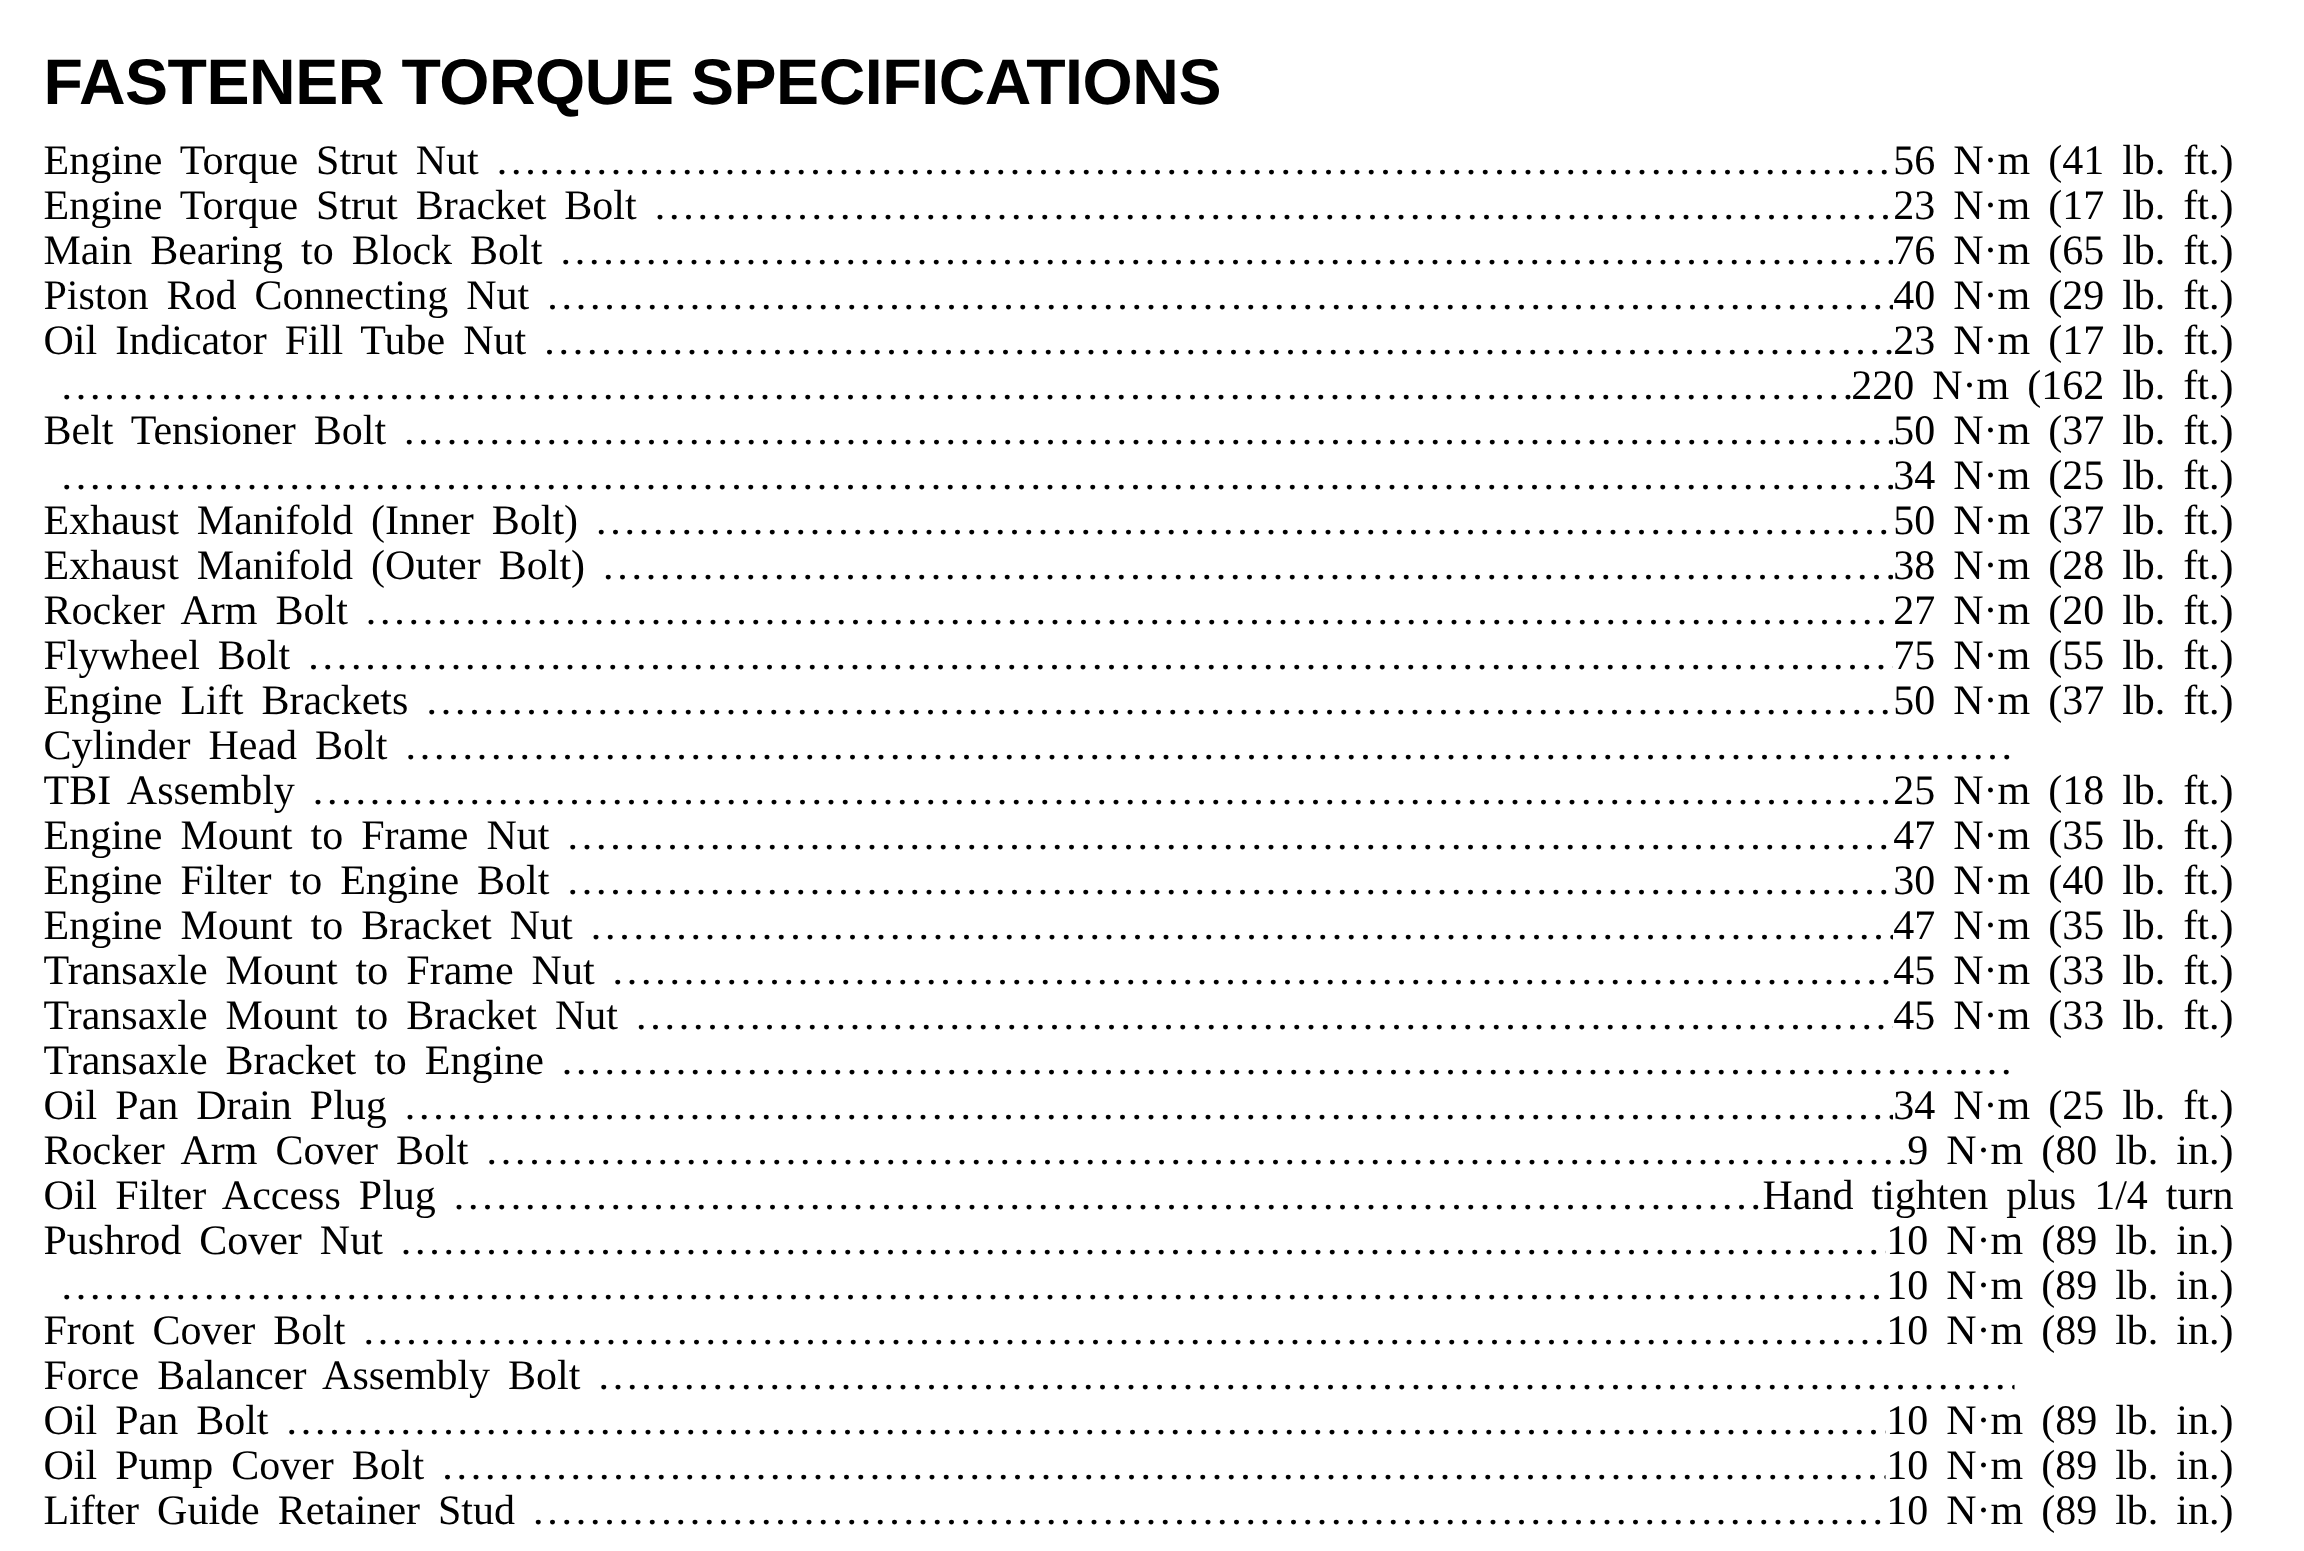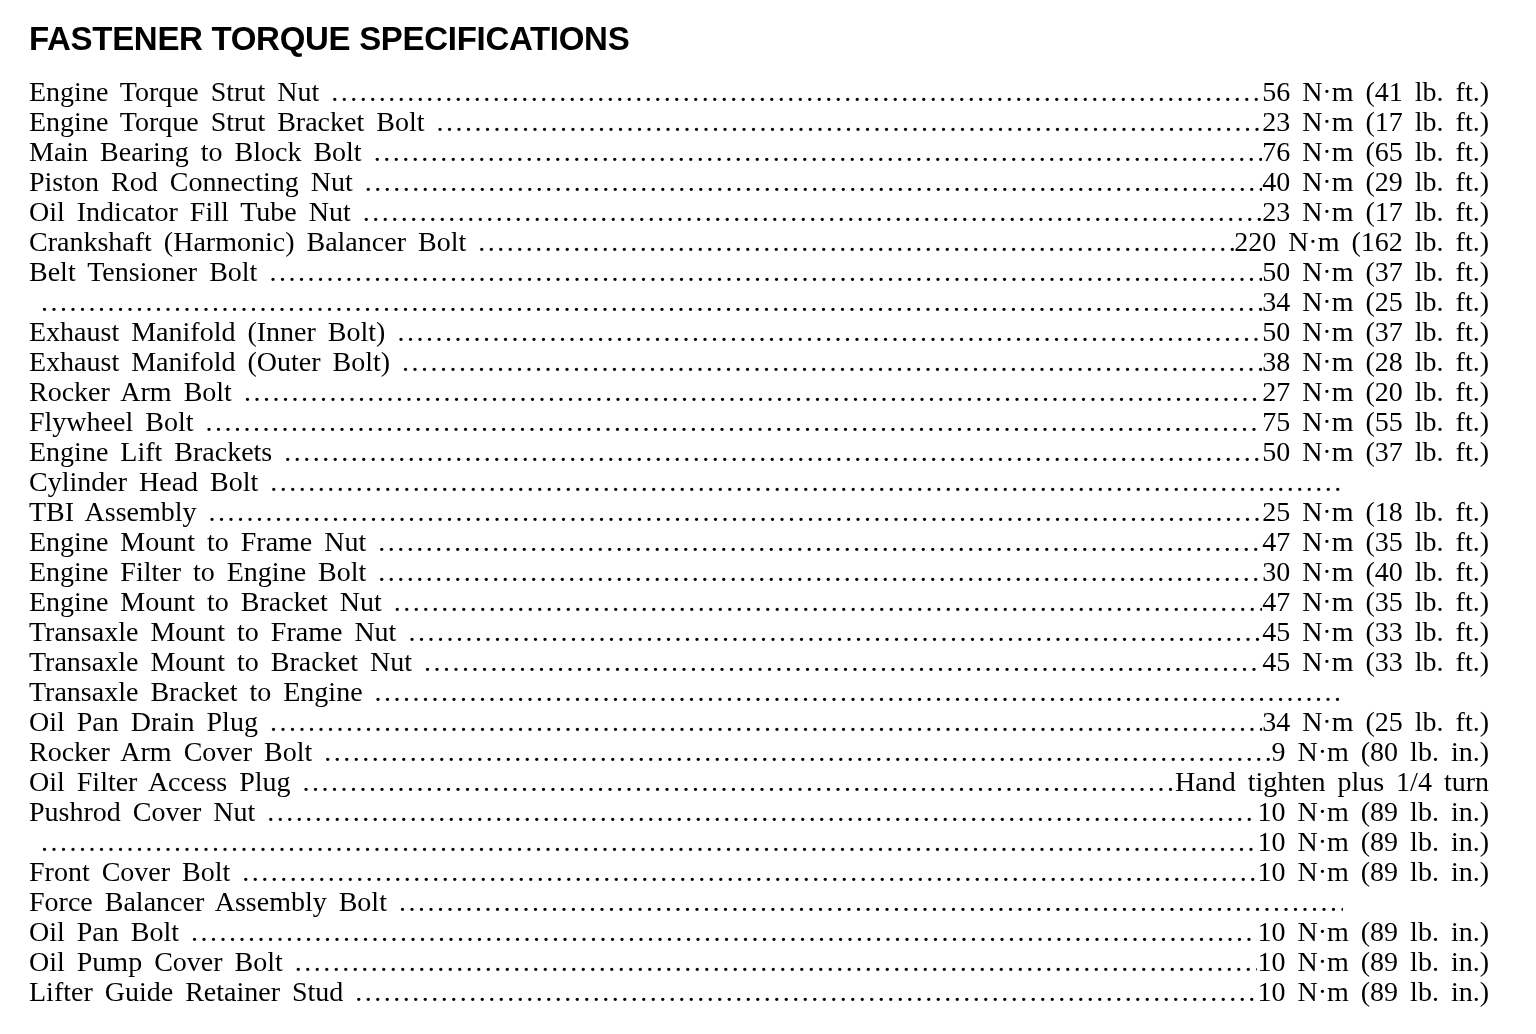--- a/index.html
+++ b/index.html
@@ -16,25 +16,25 @@
   }
   .page {
     box-sizing: border-box;
     width: 1536px;
     height: 1034px;
     padding: 22px 47px 0 29px;
     background: #ffffff;
   }
   .title {
     font-family: "Liberation Sans", sans-serif;
-    font-size: 33px;
+    font-size: 43px;
     font-weight: 700;
     letter-spacing: -0.3px;
     line-height: 34px;
-    margin: 0 0 21px 0;
+    margin: 16px 0 21px 0;
   }
   .spec-list {
     width: 100%;
   }
   .row {
     display: flex;
     align-items: flex-end;
     font-size: 28px;
     line-height: 30px;
     white-space: nowrap;
@@ -90,21 +90,20 @@
     <span class="value">40 N·m (29 lb. ft.)</span>
   </div>
 
   <div class="row">
     <span class="label">Oil Indicator Fill Tube Nut</span>
     <span class="dots" aria-hidden="true">............................................................................................................................................................................................................................................................................................................</span>
     <span class="value">23 N·m (17 lb. ft.)</span>
   </div>
 
   <div class="row">
-    <span class="label">Crankshaft (Harmonic) Balancer Bolt</span>
     <span class="dots" aria-hidden="true">............................................................................................................................................................................................................................................................................................................</span>
     <span class="value">220 N·m (162 lb. ft.)</span>
   </div>
 
   <div class="row">
     <span class="label">Belt Tensioner Bolt</span>
     <span class="dots" aria-hidden="true">............................................................................................................................................................................................................................................................................................................</span>
     <span class="value">50 N·m (37 lb. ft.)</span>
   </div>
 

